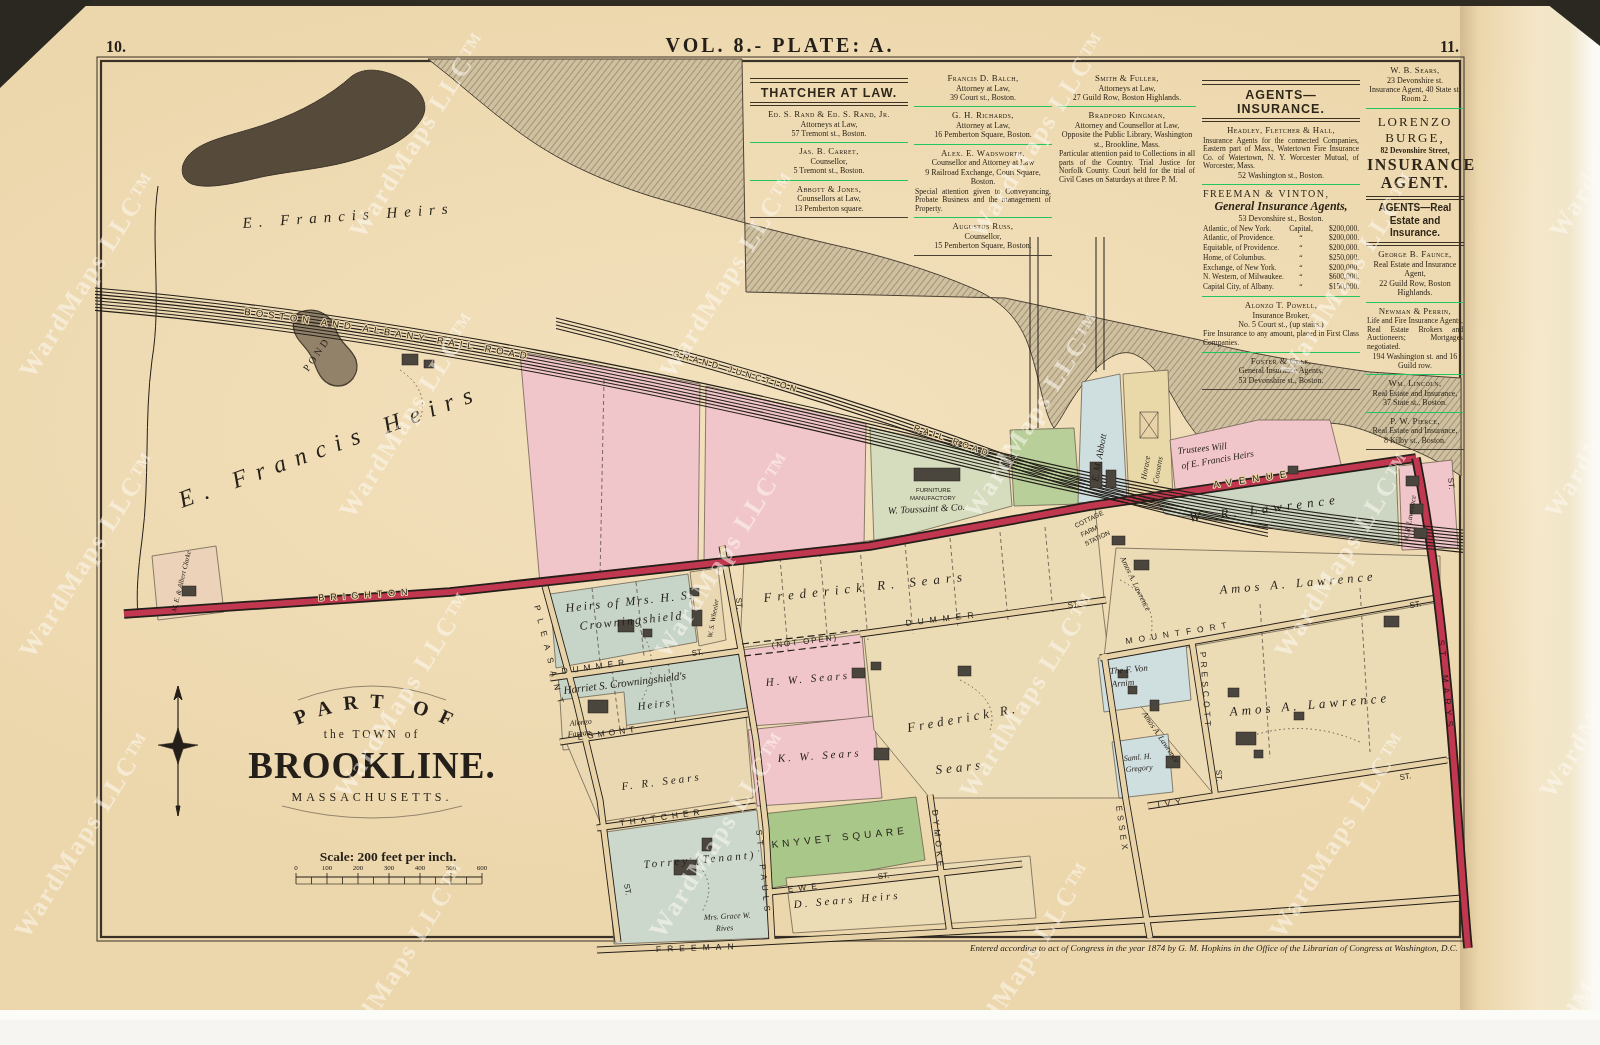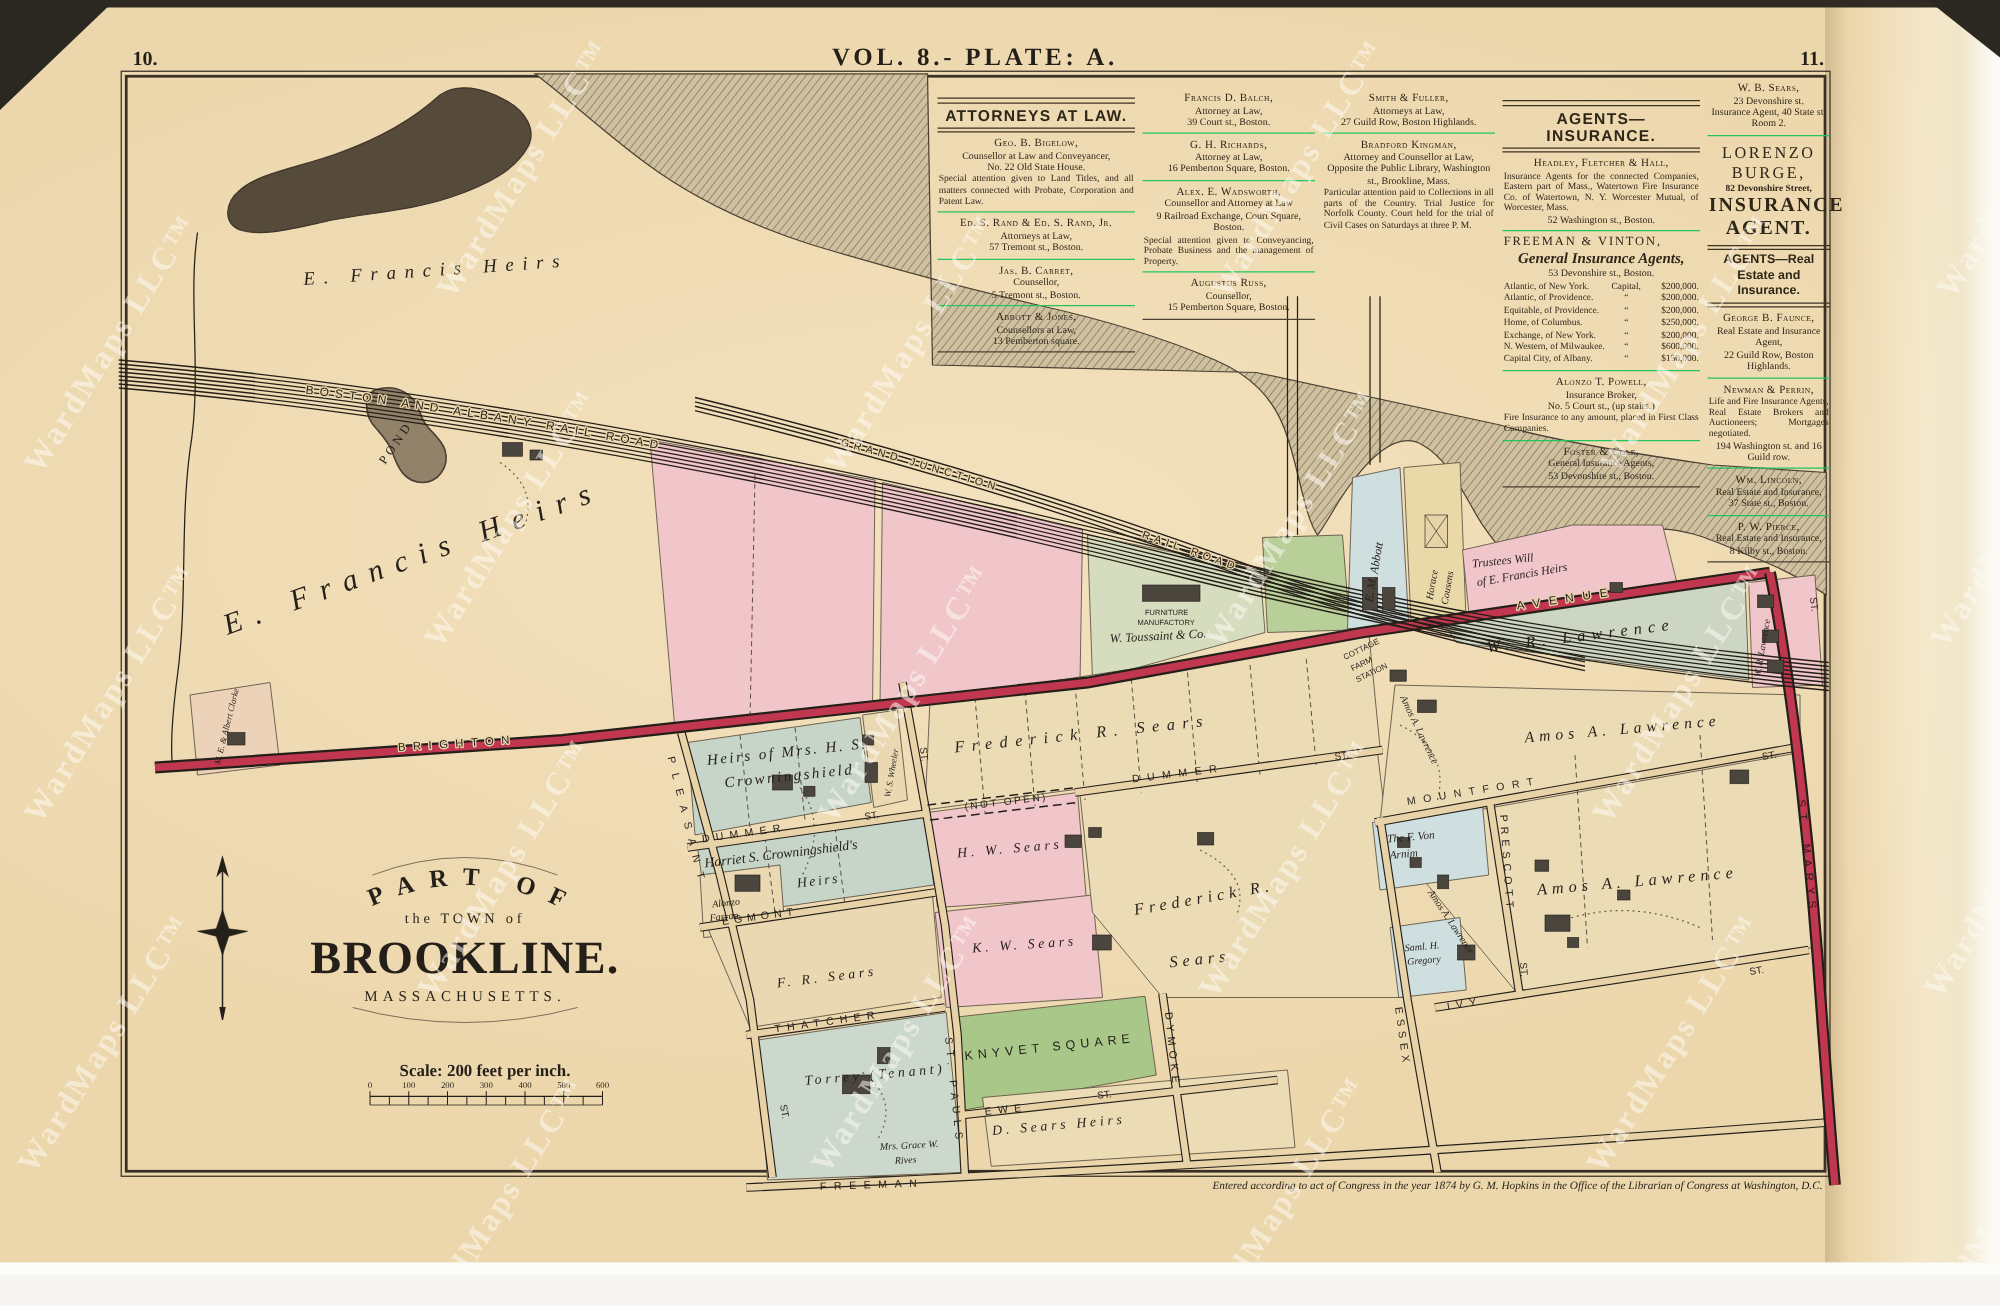--- a/index.html
+++ b/index.html
@@ -390,28 +390,22 @@
         <text x="451" y="870">500</text>
         <text x="482" y="870">600</text>
       </g>
     </g>
 
     <text x="1458" y="951" text-anchor="end" font-size="9" font-style="italic" fill="#262015">Entered according to act of Congress in the year 1874 by G. M. Hopkins in the Office of the Librarian of Congress at Washington, D.C.</text>
   </svg>
 
   <div class="dcol" style="left:750px;top:78px;width:158px;">
     <div class="rule2"></div>
-    <div class="dhead">ATTORNEYS AT LAW.</div>
+    <div class="dhead">THATCHER AT LAW.</div>
     <div class="rule2"></div>
-    <div class="entry">
-      <div class="ename">Geo. B. Bigelow,</div>
-      <div class="elines">Counsellor at Law and Conveyancer,
-No. 22 Old State House.</div>
-      <div class="enote">Special attention given to Land Titles, and all matters connected with Probate, Corporation and Patent Law.</div>
-    </div>
     <div class="entry">
       <div class="ename">Ed. S. Rand &amp; Ed. S. Rand, Jr.</div>
       <div class="elines">Attorneys at Law,
 57 Tremont st., Boston.</div>
     </div>
     <div class="entry">
       <div class="ename">Jas. B. Carret,</div>
       <div class="elines">Counsellor,
 5 Tremont st., Boston.</div>
     </div>

